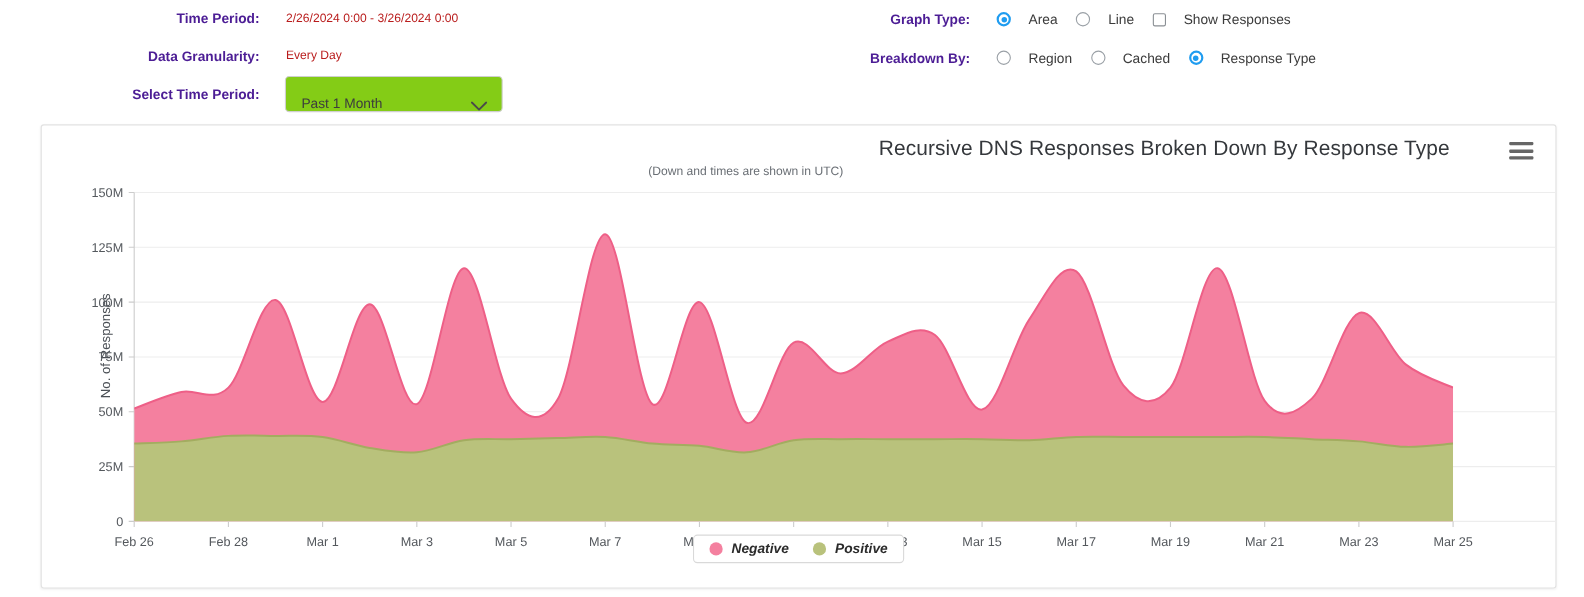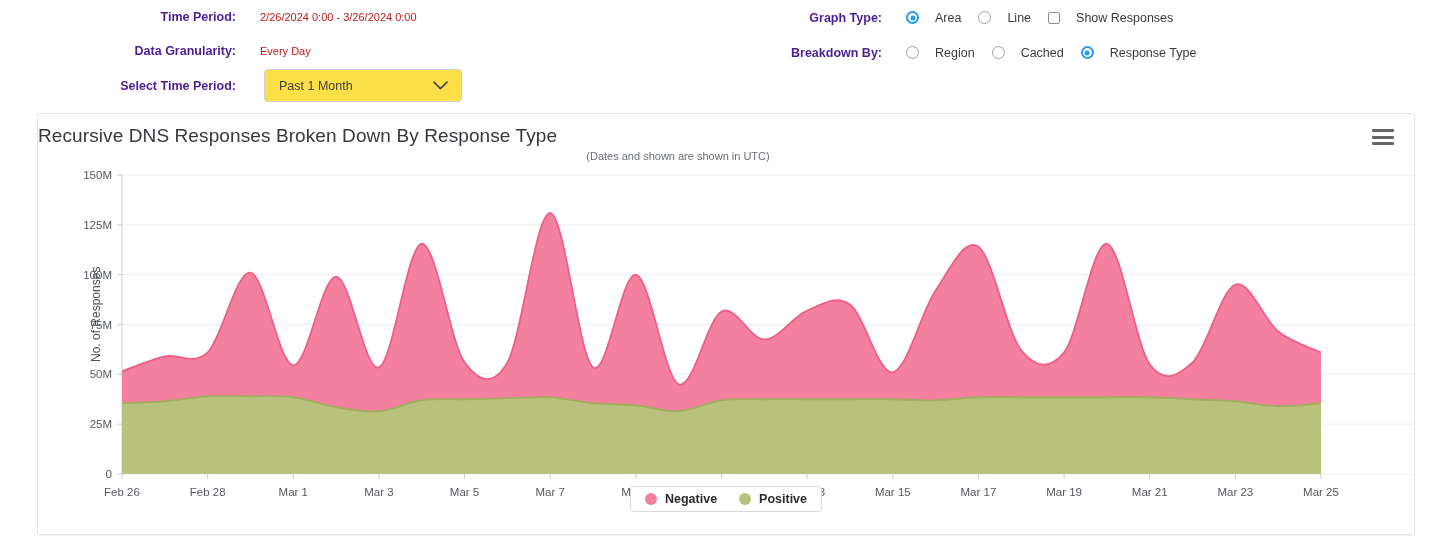--- a/index.html
+++ b/index.html
@@ -26,23 +26,23 @@
   }
   .col-left .form-label  { width:244px; padding-right:8px; }
   .col-right .form-label { width:170px; padding-right:8px; }
   .form-value {
     font-size:11px; color:#b91c1c; padding-left:16px; white-space:nowrap;
   }
   .col-right .form-value { padding-left:16px; }
 
   
   .select-wrap {
-    margin-left:20px; width:198px; height:33px;
-    border:1px solid #cfcfcf; border-radius:4px; background:#fde047;
-    display:flex; align-items:center; justify-content:space-between;
+    margin-left:15px; width:198px; height:33px;
+    border:1px solid #cfcfcf; border-radius:4px; background:#84cc16;
+    display:flex; align-items:flex-end; justify-content:space-between;
     padding:0 13px 0 14px; cursor:pointer;
   }
   .select-value { font-size:12.5px; color:#3d3d3d; }
   .chev { width:15px; height:9px; display:block; }
   .chev svg { display:block; }
 
   
   .opt-group { display:flex; align-items:center; padding-left:16px; gap:0; }
   .opt { display:flex; align-items:center; cursor:pointer; margin-right:17px; }
   .opt:last-child { margin-right:0; }
@@ -66,21 +66,21 @@
   
   .card {
     position:absolute; left:37px; top:113px;
     width:1378px; height:422px;
     background:#fff; border:1px solid #e2e2e2; border-radius:3px;
     box-shadow:0 1px 2px rgba(0,0,0,.05);
     overflow:hidden;
   }
   .chart-title {
     position:absolute; left:0; top:11px; width:1280px;
-    text-align:left; font-size:19px; color:#35383c; font-weight:400;
+    text-align:right; font-size:19px; color:#35383c; font-weight:400;
     letter-spacing:.1px;
   }
   .chart-subtitle {
     position:absolute; left:0; top:36px; width:1280px;
     text-align:center; font-size:11px; color:#6a6f75;
   }
   .menu-btn {
     position:absolute; right:20px; top:13px;
     width:22px; height:20px; cursor:pointer;
     display:flex; flex-direction:column; justify-content:space-between;
@@ -98,21 +98,21 @@
   }
 
   .legend {
     position:absolute; left:50%; transform:translateX(-50%);
     bottom:22px;
     border:1px solid #d9d9d9; border-radius:4px; background:#fff;
     padding:5px 14px; display:flex; align-items:center; gap:22px;
   }
   .legend-item { display:flex; align-items:center; gap:8px; cursor:pointer; }
   .legend-dot { width:12px; height:12px; border-radius:50%; display:block; }
-  .legend-text { font-size:12.5px; font-weight:bold; color:#2b2b2b; }
+  .legend-text { font-size:12.5px; font-weight:bold; color:#2b2b2b;font-style:italic; }
 
   .tick-text { font-size:11.5px; fill:#54585d; font-family:"Liberation Sans", sans-serif; }
   .ytick-text { font-size:11.5px; fill:#54585d; font-family:"Liberation Sans", sans-serif; }
 </style>
 </head>
 <body>
 
 <div class="page">
 
   <div class="form-area">
@@ -175,21 +175,21 @@
             <span class="opt-label">Response Type</span>
           </label>
         </div>
       </div>
     </div>
   </div>
 
   <div class="card">
 
     <div class="chart-title">Recursive DNS Responses Broken Down By Response Type</div>
-    <div class="chart-subtitle">(Dates and shown are shown in UTC)</div>
+    <div class="chart-subtitle">(Down and times are shown in UTC)</div>
 
     <div class="menu-btn">
       <i></i>
         <i></i>
         <i></i>
     </div>
 
     <div class="ylabel">No. of Responses</div>
 
     <div class="plot">

